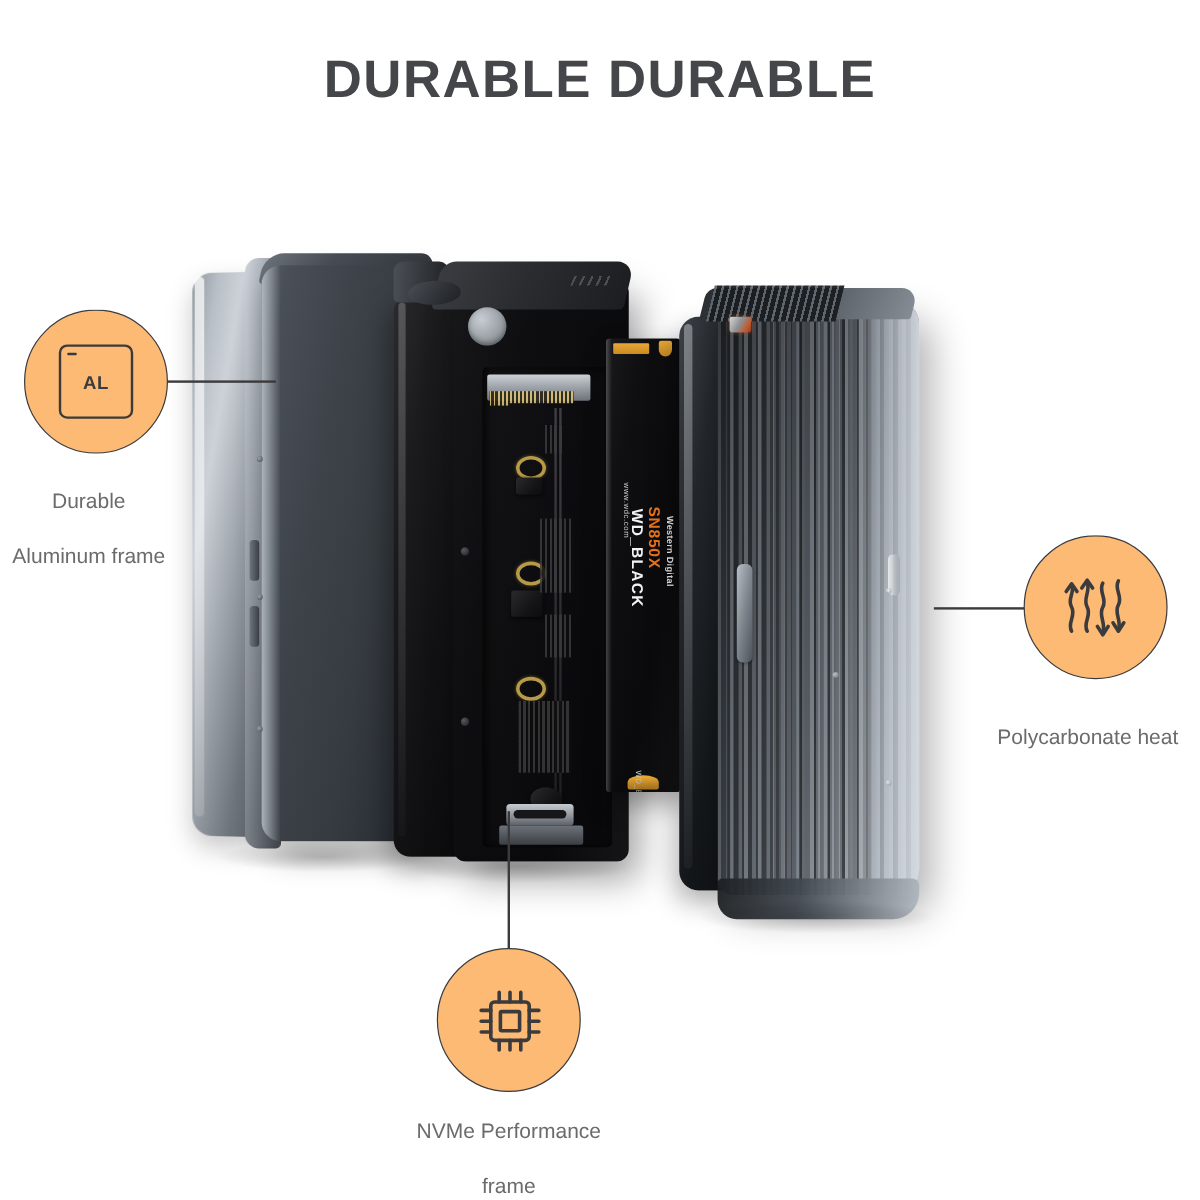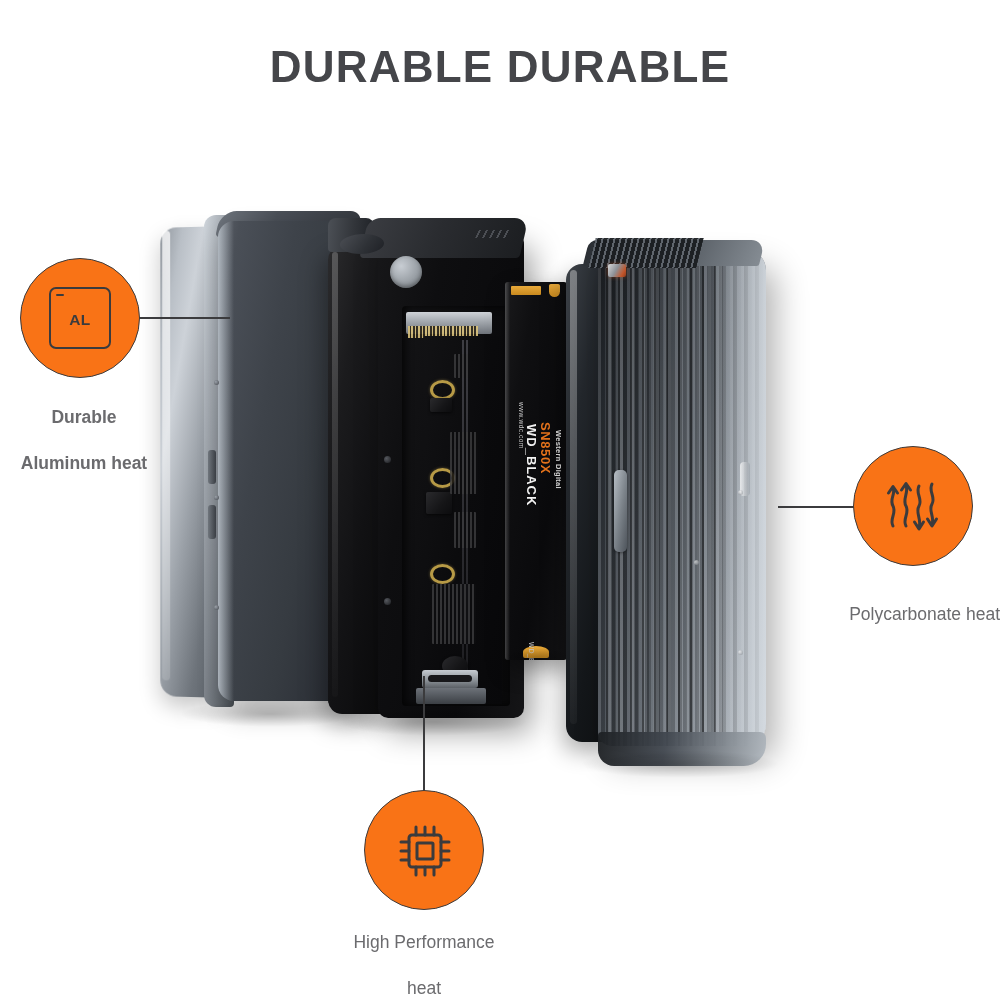--- a/index.html
+++ b/index.html
@@ -21,21 +21,21 @@
     letter-spacing:1.2px;
     color:#45464a;
     font-family:"Liberation Sans", sans-serif;
   }
 
   
   .callout-circle{
     position:absolute;
     border:1.6px solid #3b3b3d;
     border-radius:50%;
-    background:#f97316;
+    background:#fdba74;
     box-sizing:border-box;
   }
   .callout-label{
     position:absolute;
     text-align:center;
     color:#6b6b6e;
     font-size:17.5px;
     line-height:23px;
     font-family:"Liberation Sans", sans-serif;
     white-space:pre-line;
@@ -429,43 +429,43 @@
     <div class="shadow-soft" style="left:14px;top:508px;width:200px;height:28px;"></div>
   </div>
 
   <div class="leader leader-h" style="left:118px;top:317px;width:112px;"></div>
   <div class="callout-circle" style="left:20px;top:258px;width:120px;height:120px;">
     <div class="al-box" style="left:28px;top:28px;width:62px;height:62px;position:absolute;">
       <div class="al-dash"></div>
       <span class="al-text">AL</span>
     </div>
   </div>
-  <div class="callout-label" style="left:10px;top:383px;width:148px;font-weight:bold;">
+  <div class="callout-label" style="left:0px;top:383px;width:148px;">
     <div>Durable</div>
-    <div>Aluminum heat</div>
+    <div>Aluminum frame</div>
   </div>
 
   <div class="leader leader-h" style="left:778px;top:506px;width:98px;"></div>
   <div class="callout-circle" style="left:853px;top:446px;width:120px;height:120px;">
     <svg width="62" height="62" viewBox="0 0 62 62" style="position:absolute;left:29px;top:29px;">
 
       <path d="M10 50 C 6 43, 14 37, 10 30 C 6 23, 13 18, 10 12" stroke="#3b3b3d" stroke-width="3" fill="none" stroke-linecap="round"></path>
       <path d="M5.5 17 L10 10.5 L14.5 17" stroke="#3b3b3d" stroke-width="3" fill="none" stroke-linecap="round" stroke-linejoin="round"></path>
 
       <path d="M23 50 C 19 43, 27 37, 23 30 C 19 23, 26 17, 23 9" stroke="#3b3b3d" stroke-width="3" fill="none" stroke-linecap="round"></path>
       <path d="M18.5 14 L23 7.5 L27.5 14" stroke="#3b3b3d" stroke-width="3" fill="none" stroke-linecap="round" stroke-linejoin="round"></path>
 
       <path d="M36 10 C 32 17, 40 23, 36 30 C 32 37, 39 43, 36 52" stroke="#3b3b3d" stroke-width="3" fill="none" stroke-linecap="round"></path>
       <path d="M31.5 46 L36 53 L40.5 46" stroke="#3b3b3d" stroke-width="3" fill="none" stroke-linecap="round" stroke-linejoin="round"></path>
 
       <path d="M49 8 C 45 15, 53 21, 49 28 C 45 35, 52 41, 49 49" stroke="#3b3b3d" stroke-width="3" fill="none" stroke-linecap="round"></path>
       <path d="M44.5 43 L49 50 L53.5 43" stroke="#3b3b3d" stroke-width="3" fill="none" stroke-linecap="round" stroke-linejoin="round"></path>
     </svg>
   </div>
-  <div class="callout-label" style="left:813px;top:580px;width:187px;text-align:right;">
+  <div class="callout-label" style="left:813px;top:580px;width:187px;">
     <div>Polycarbonate heat</div>
   </div>
 
   <div class="leader leader-v" style="left:423px;top:676px;height:115px;"></div>
   <div class="callout-circle" style="left:364px;top:790px;width:120px;height:120px;">
     <svg width="58" height="58" viewBox="0 0 58 58" style="position:absolute;left:31px;top:31px;">
       <rect x="13" y="13" width="32" height="32" rx="3" ry="3" stroke="#3b3b3d" stroke-width="3" fill="none"></rect>
       <rect x="21" y="21" width="16" height="16" rx="1" ry="1" stroke="#3b3b3d" stroke-width="3" fill="none"></rect>
 
       <line x1="20" y1="5" x2="20" y2="13" stroke="#3b3b3d" stroke-width="3" stroke-linecap="round"></line>
@@ -479,17 +479,17 @@
       <line x1="5" y1="20" x2="13" y2="20" stroke="#3b3b3d" stroke-width="3" stroke-linecap="round"></line>
       <line x1="5" y1="29" x2="13" y2="29" stroke="#3b3b3d" stroke-width="3" stroke-linecap="round"></line>
       <line x1="5" y1="38" x2="13" y2="38" stroke="#3b3b3d" stroke-width="3" stroke-linecap="round"></line>
 
       <line x1="45" y1="20" x2="53" y2="20" stroke="#3b3b3d" stroke-width="3" stroke-linecap="round"></line>
       <line x1="45" y1="29" x2="53" y2="29" stroke="#3b3b3d" stroke-width="3" stroke-linecap="round"></line>
       <line x1="45" y1="38" x2="53" y2="38" stroke="#3b3b3d" stroke-width="3" stroke-linecap="round"></line>
     </svg>
   </div>
   <div class="callout-label" style="left:324px;top:908px;width:200px;">
-    <div>High Performance</div>
-    <div>heat</div>
+    <div>NVMe Performance</div>
+    <div>frame</div>
   </div>
 
 </div>
 
 </body></html>

